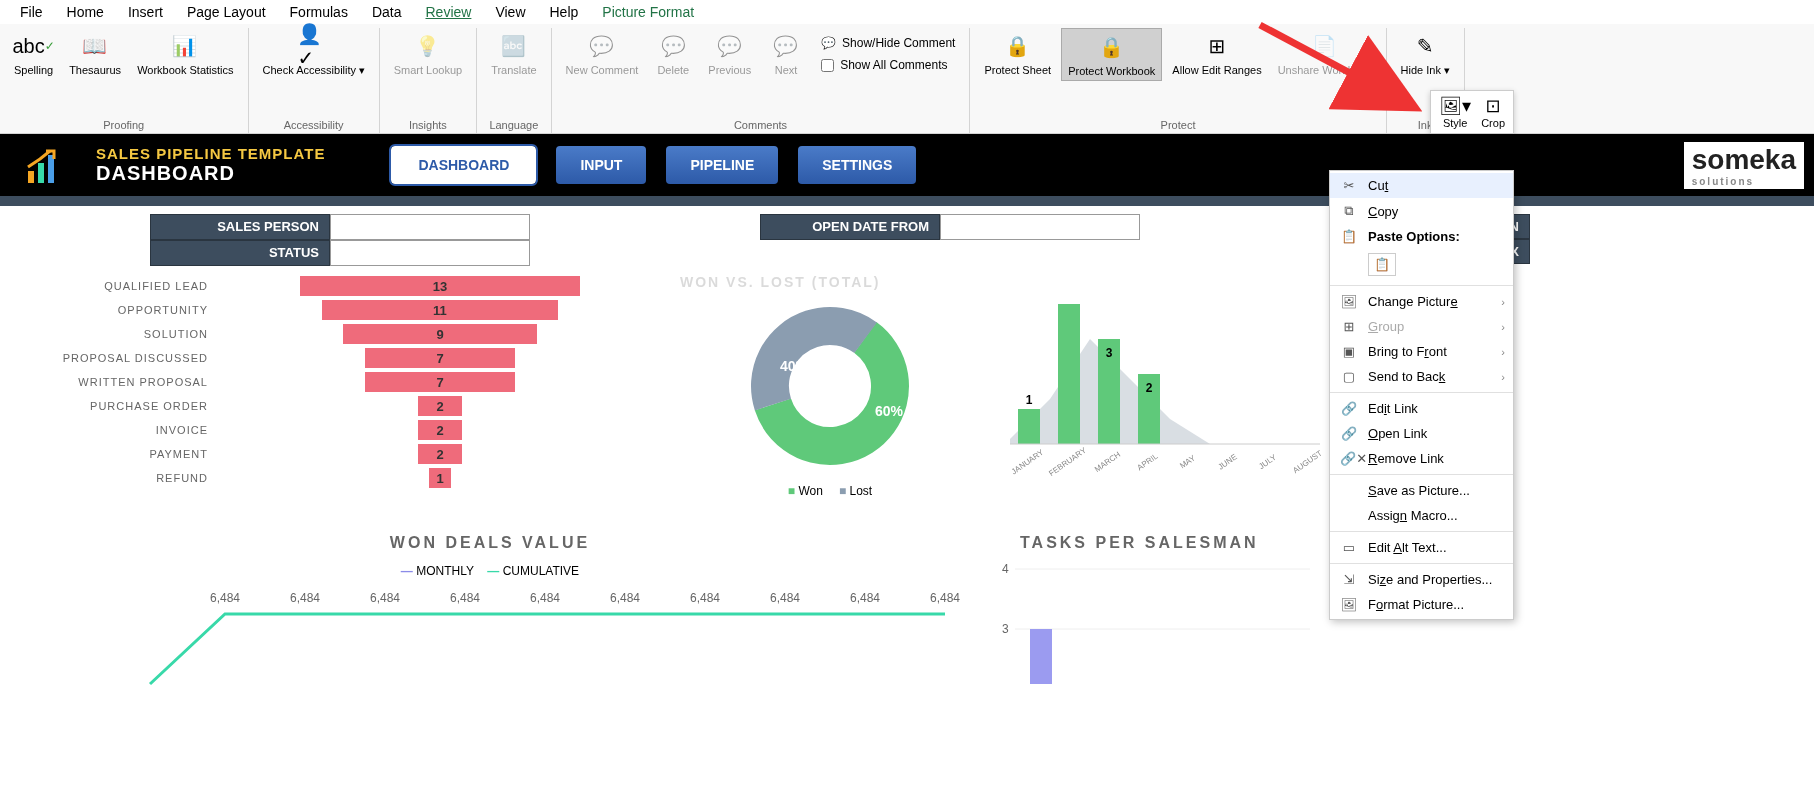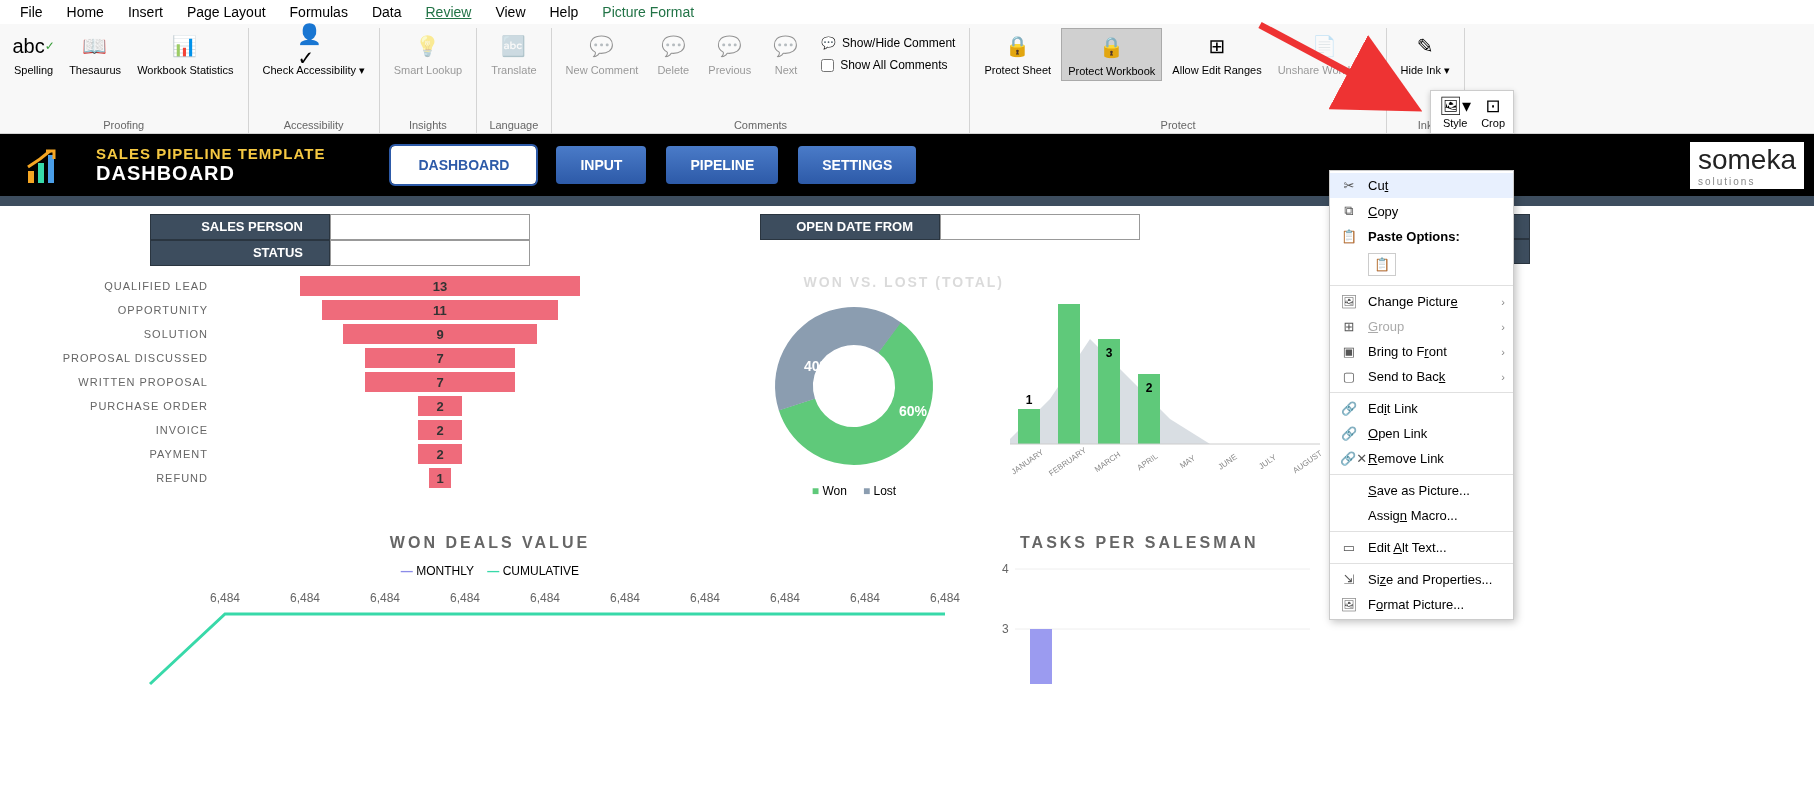--- a/index.html
+++ b/index.html
@@ -34,44 +34,44 @@
 
 
 .dash-header { background: #000; display: flex; align-items: center; height: 62px; position: relative; gap: 6px; }
 .dash-logo { width: 90px; display: flex; justify-content: center; }
 .dash-titles { color: #f5a623; font-weight: bold; display: flex; flex-direction: column; justify-content: center; }
 .dash-titles .t1 { font-size: 15px; color: #f5c842; letter-spacing: 1px; }
 .dash-titles .t2 { font-size: 20px; color: #fff; font-weight: bold; letter-spacing: 1px; }
 .dash-btns { display: flex; gap: 20px; margin-left: 60px; }
 .dash-btn { background: linear-gradient(#4a7bc8,#2d5aa8); color: #fff; border: none; padding: 8px 24px; font-size: 14px; font-weight: bold; border-radius: 4px; cursor: pointer; box-shadow: 0 2px 3px rgba(0,0,0,0.3); }
 .dash-btn.active { background: #fff; color: #2d5aa8; border: 3px solid #fff; outline: 2px solid #2d5aa8; }
-.someka { position: absolute; right: 10px; top: 8px; font-size: 28px; font-weight: normal; color: #222; background: #fff; padding: 2px 8px; }
+.someka { position: absolute; right: 10px; top: 8px; font-size: 28px; font-weight: bold; color: #222; background: #fff; padding: 2px 8px; }
 .dash-strip { background: #3d4d5e; height: 10px; }
 
 
 .filters { display: flex; gap: 0; padding: 8px 0; background: #fff; }
-.filter-label { background: #3d4d5e; color: #fff; padding: 4px 26px; text-align: right; font-size: 13px; font-weight: bold; border: 1px solid #2a3540; }
+.filter-label { background: #3d4d5e; color: #fff; padding: 4px 10px; text-align: right; font-size: 13px; font-weight: bold; border: 1px solid #2a3540; }
 .filter-input { border: 1px solid #999; height: 26px; background: #fff; }
 .fcol1 { margin-left: 150px; }
 .fcol1 .filter-label { width: 180px; } .fcol1 .filter-input { width: 200px; }
 .fcol2 { margin-left: 230px; }
 .fcol2 .filter-label { width: 180px; } .fcol2 .filter-input { width: 200px; }
 .fcol3 { margin-left: 230px; }
 .fcol3 .filter-label { width: 160px; }
 .filter-row { display: flex; }
 
 
 .charts { position: relative; background: #fff; padding-left: 16px; }
 .funnel { position: absolute; left: 20px; top: 0; width: 640px; }
 .funnel-row { display: flex; align-items: center; height: 24px; }
 .funnel-label { width: 200px; text-align: right; padding-right: 12px; font-size: 11px; color: #666; letter-spacing: 1px; }
 .funnel-bar-wrap { flex: 1; display: flex; justify-content: center; position: relative; }
 .funnel-bar { background: #ef6b7b; height: 20px; display: flex; align-items: center; justify-content: center; color: #333; font-weight: bold; font-size: 13px; }
 
-.donut-area { position: absolute; left: 704px; top: 0; width: 300px; text-align: right; }
+.donut-area { position: absolute; left: 680px; top: 0; width: 300px; text-align: left; }
 .donut-title { font-size: 14px; letter-spacing: 2px; color: #888; font-weight: 600; margin-bottom: 6px; opacity: 0.3; }
 .legend { display: flex; justify-content: center; gap: 16px; font-size: 12px; margin-top: 8px; }
 .legend span::before { content: '■ '; }
 .lwon::before { color: #5fc97a; } .llost::before { color: #8b9db0; }
 
 .bars-area { position: absolute; left: 990px; top: 0; width: 340px; height: 220px; }
 .bars-svg { width: 100%; height: 100%; }
 
 .won-title { position: absolute; left: 20px; top: 260px; width: 940px; text-align: center; font-size: 16px; letter-spacing: 3px; color: #666; font-weight: 600; }
 .won-legend { position: absolute; left: 20px; top: 290px; width: 940px; text-align: center; font-size: 12px; }

